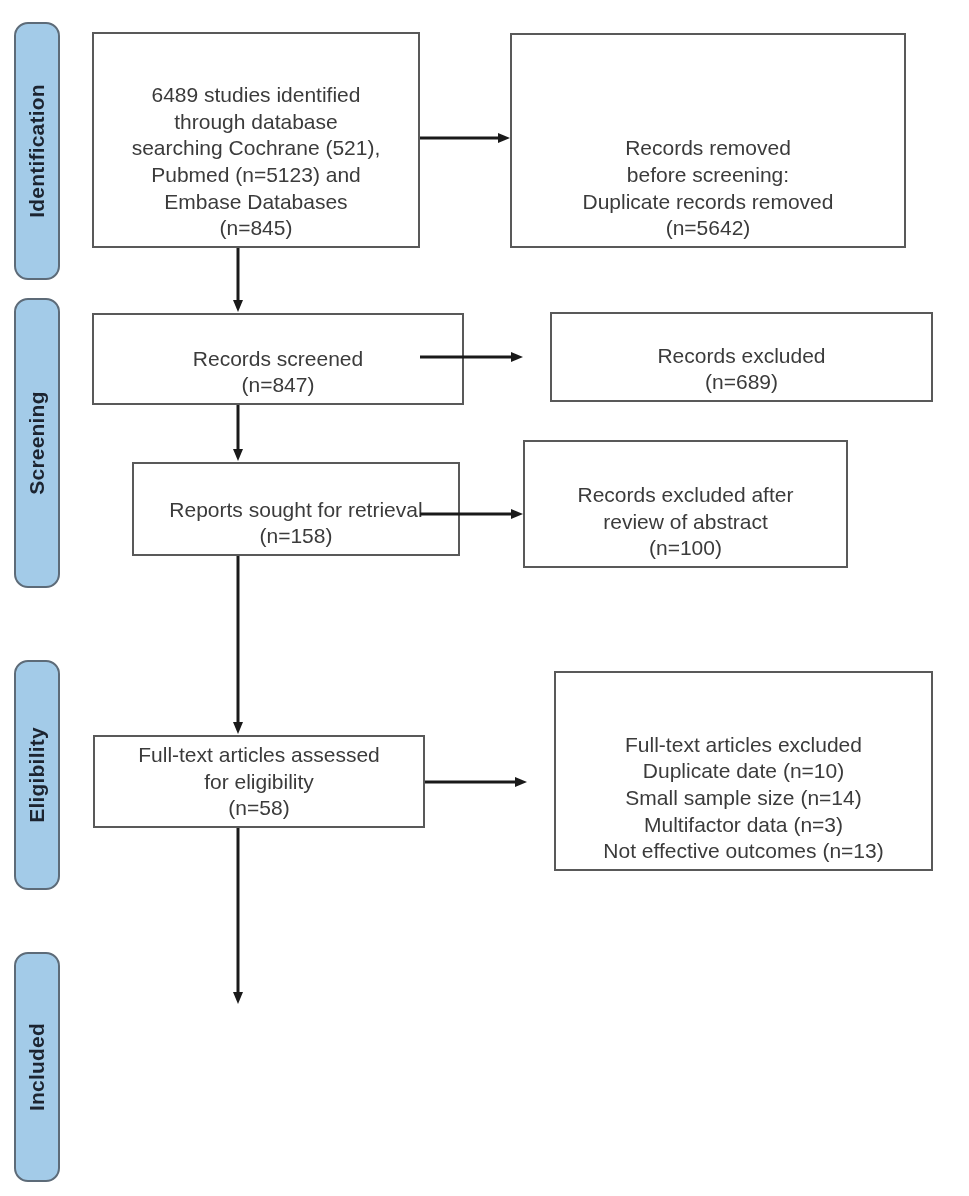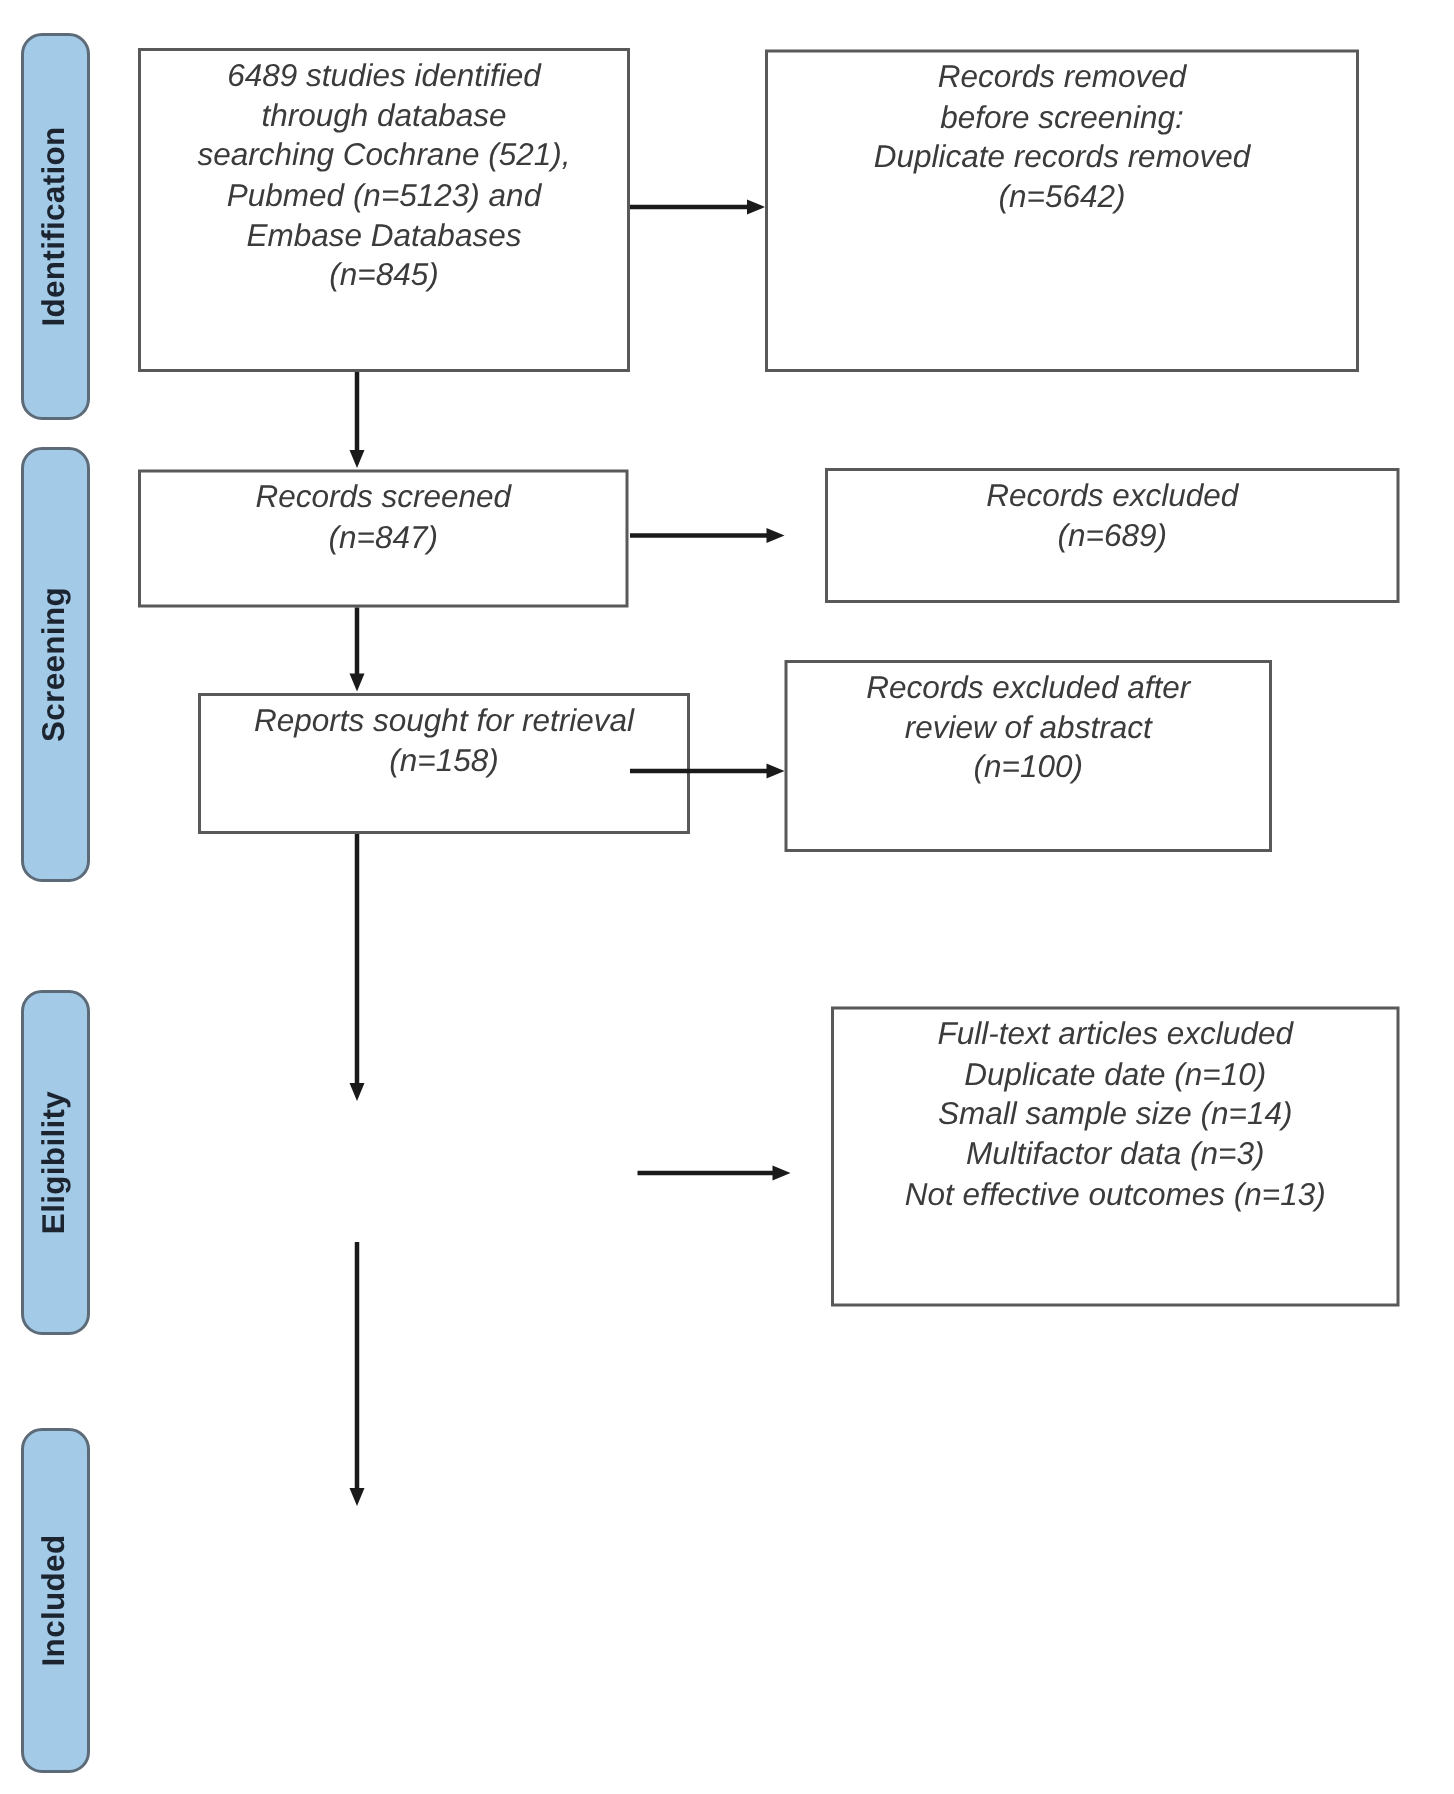--- a/index.html
+++ b/index.html
@@ -38,25 +38,24 @@
     letter-spacing: 0.2px;
   }
 
   
   .flow-box {
     position: absolute;
     box-sizing: border-box;
     background: #ffffff;
     border: 2px solid #595959;
     display: flex;
-    align-items: flex-start;
+    align-items: flex-end;
     justify-content: center;
     text-align: center;
     padding: 4px 8px;
-    font-style: italic;
   }
   .flow-box .box-text {
     font-size: 21px;
     line-height: 1.27;
     color: #3b3b3b;
     white-space: pre-line;
   }
 
   
   .conn {
@@ -111,21 +110,21 @@
     </svg>
   </div>
 
   <div class="conn" style="left:232px; top:248px; width:12px; height:66px;">
     <svg width="12" height="66" viewBox="0 0 12 66">
       <line x1="6" y1="0" x2="6" y2="54" stroke="#1a1a1a" stroke-width="3"></line>
       <polygon points="6,64 1,52 11,52" fill="#1a1a1a"></polygon>
     </svg>
   </div>
 
-  <div class="flow-box" style="left:92px; top:313px; width:327px; height:92px;">
+  <div class="flow-box" style="left:92px; top:313px; width:372px; height:92px;">
     <span class="box-text">Records screened
 (n=847)</span>
   </div>
 
   <div class="flow-box" style="left:523px; top:312px; width:383px; height:90px;margin-left:27px;">
     <span class="box-text">Records excluded
 (n=689)</span>
   </div>
 
   <div class="conn" style="left:420px; top:351px; width:105px; height:12px;">
@@ -160,20 +159,25 @@
     </svg>
   </div>
 
   <div class="conn" style="left:232px; top:556px; width:12px; height:180px;">
     <svg width="12" height="180" viewBox="0 0 12 180">
       <line x1="6" y1="0" x2="6" y2="168" stroke="#1a1a1a" stroke-width="3"></line>
       <polygon points="6,178 1,166 11,166" fill="#1a1a1a"></polygon>
     </svg>
   </div>
 
+  <div class="flow-box" style="left:93px; top:735px; width:332px; height:93px;">
+    <span class="box-text">Full-text articles assessed
+for eligibility
+(n=58)</span>
+  </div>
 
   <div class="flow-box" style="left:527px; top:671px; width:379px; height:200px;margin-left:27px;">
     <span class="box-text">Full-text articles excluded
 Duplicate date (n=10)
 Small sample size (n=14)
 Multifactor data (n=3)
 Not effective outcomes (n=13)</span>
   </div>
 
   <div class="conn" style="left:425px; top:776px; width:104px; height:12px;">

